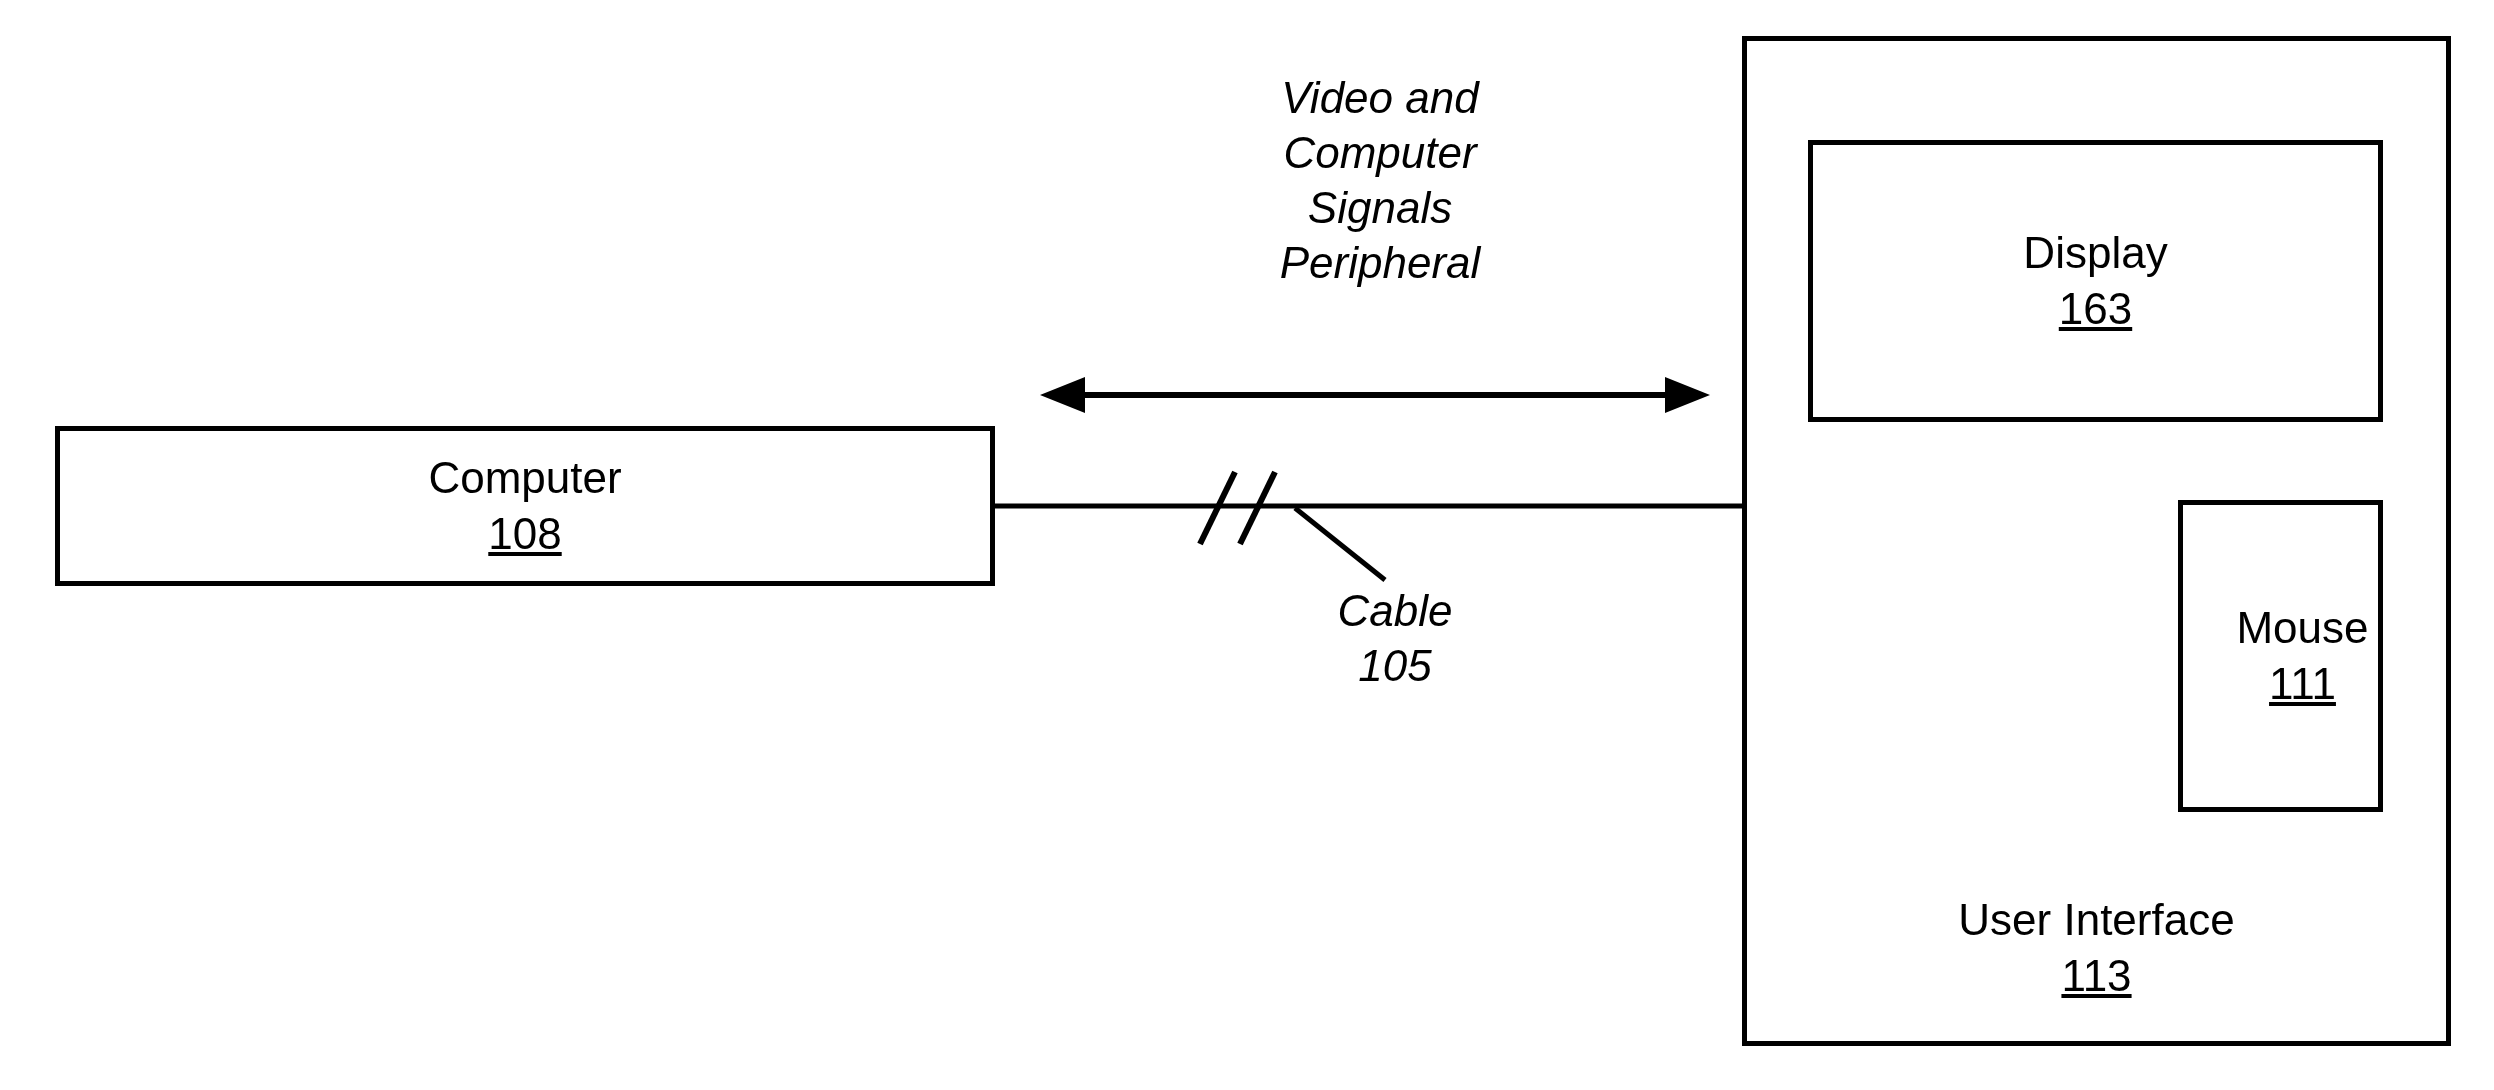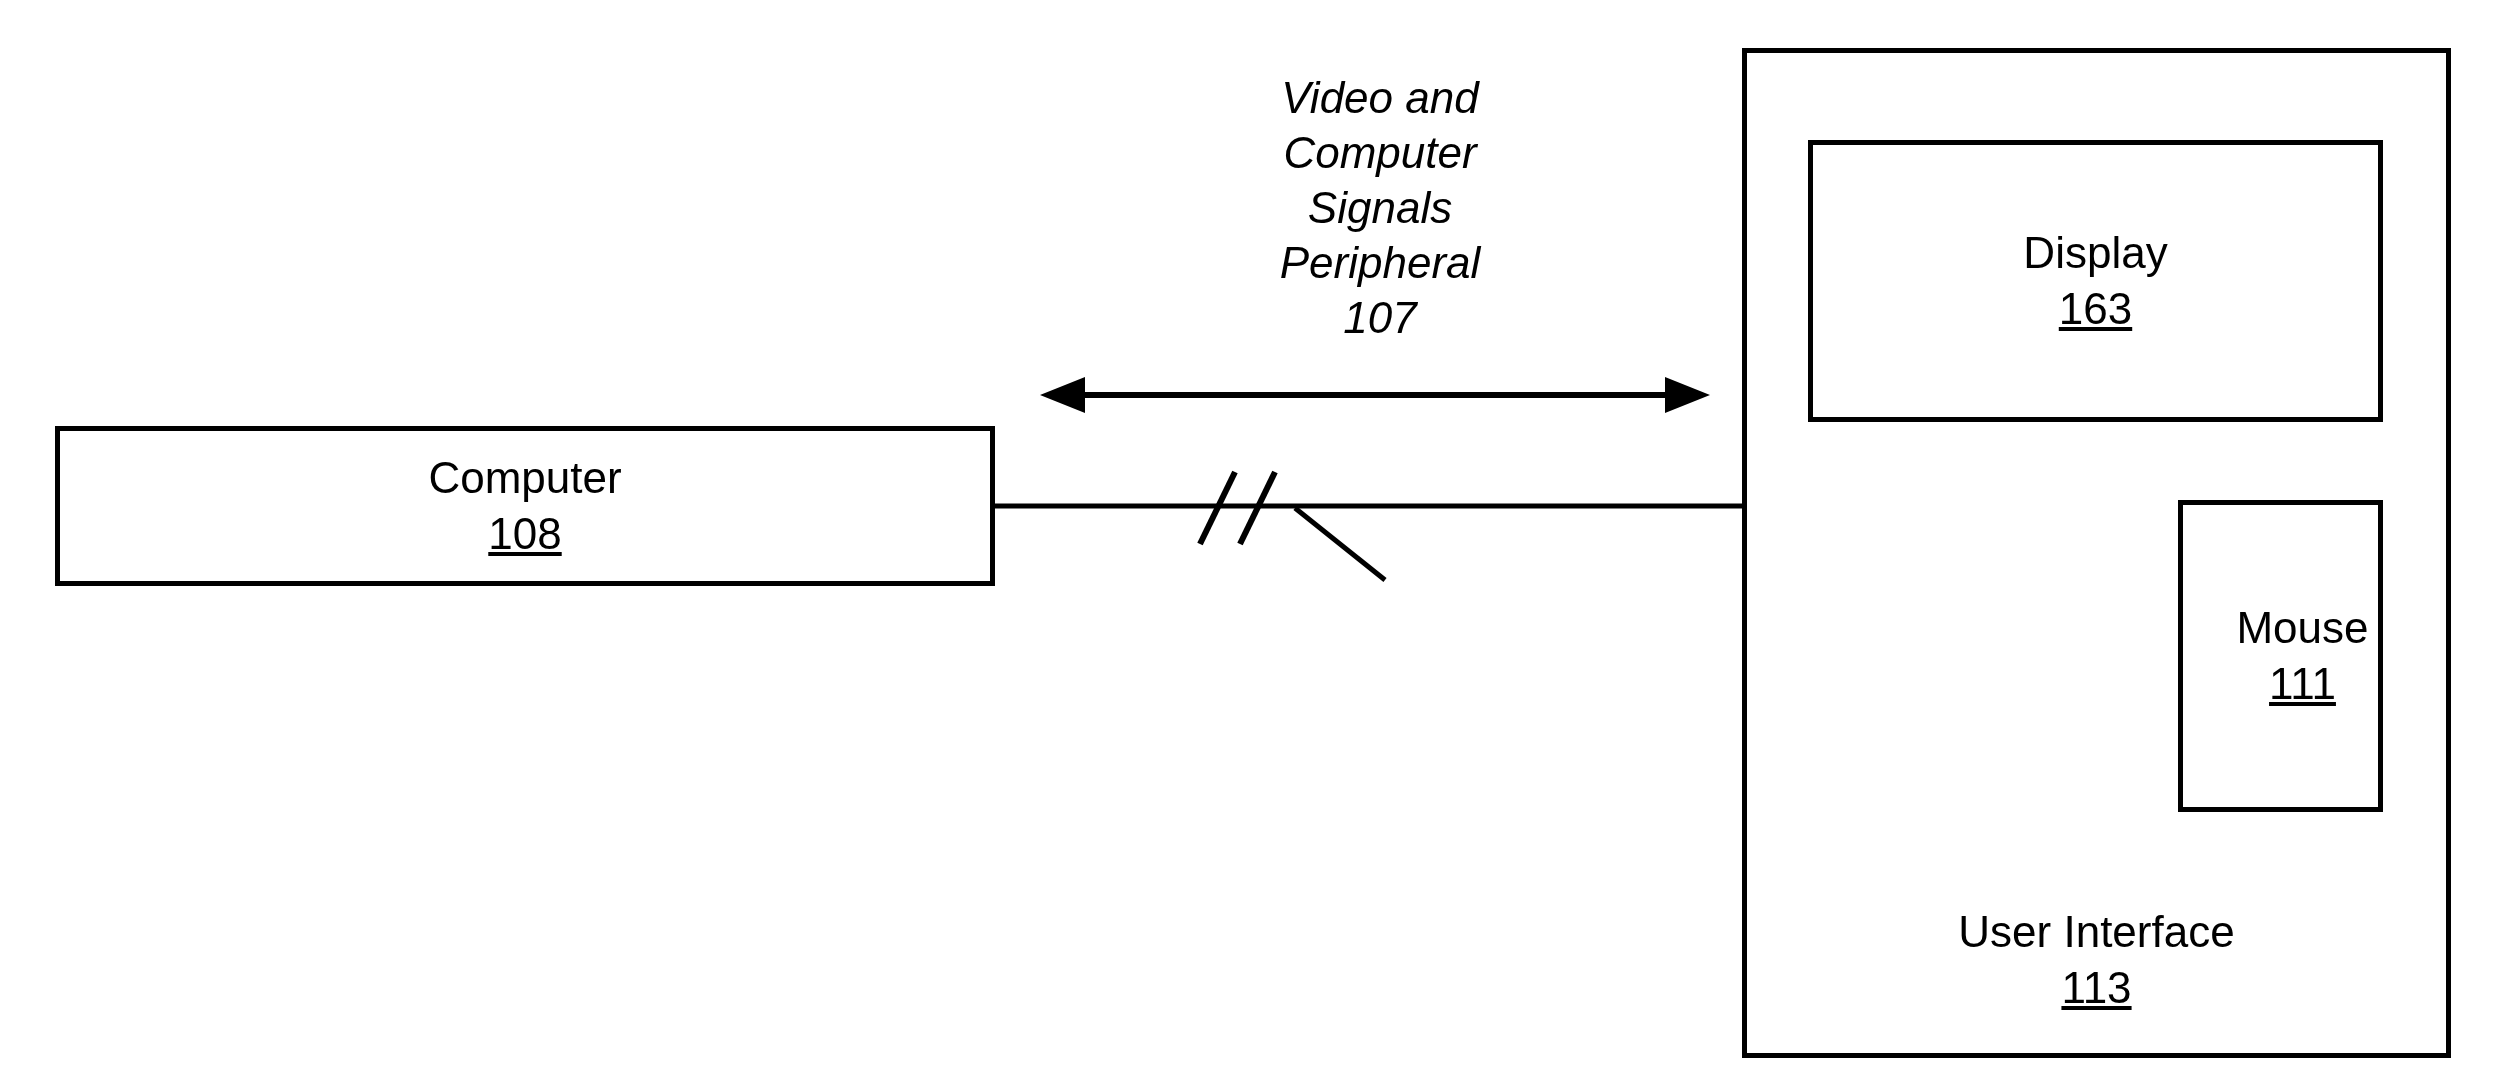--- a/index.html
+++ b/index.html
@@ -53,44 +53,47 @@
 </head>
 <body>
 
 <div class="canvas">
 
   <div class="box" style="left:55px; top:426px; width:940px; height:160px;">
     <span class="title">Computer</span>
     <span class="num">108</span>
   </div>
 
-  <div class="box" style="left:1742px; top:48px; width:709px; height:1010px; justify-content:flex-end; padding-bottom:40px;">
+  <div class="box" style="left:1742px; top:36px; width:709px; height:1010px; justify-content:flex-end; padding-bottom:40px;">
     <span class="title">User Interface</span>
     <span class="num">113</span>
   </div>
 
   <div class="box" style="left:1808px; top:140px; width:575px; height:282px;">
     <span class="title">Display</span>
     <span class="num">163</span>
   </div>
 
 
   <div class="box" style="left:2178px; top:500px; width:205px; height:312px;padding-left:44px;">
     <span class="title">Mouse</span>
     <span class="num">111</span>
   </div>
 
   <div class="label-block" style="left:1170px; top:70px; width:420px;">
     <span class="label-line">Video and</span>
     <span class="label-line">Computer</span>
     <span class="label-line">Signals</span>
     <span class="label-line">Peripheral</span>
-    <span class="label-line">107</span>
   </div>
 
+  <div class="label-block" style="left:1275px; top:583px; width:240px;">
+    <span class="label-line">Cable</span>
+    <span class="label-line">105</span>
+  </div>
 
   <svg class="overlay" viewBox="0 0 2494 1090">
 
     <g>
       <line x1="1070" y1="395" x2="1680" y2="395" stroke="#000" stroke-width="6"></line>
       <polygon points="1040,395 1085,377 1085,413" fill="#000"></polygon>
       <polygon points="1710,395 1665,377 1665,413" fill="#000"></polygon>
     </g>
 
     <line x1="995" y1="506" x2="1742" y2="506" stroke="#000" stroke-width="5"></line>

